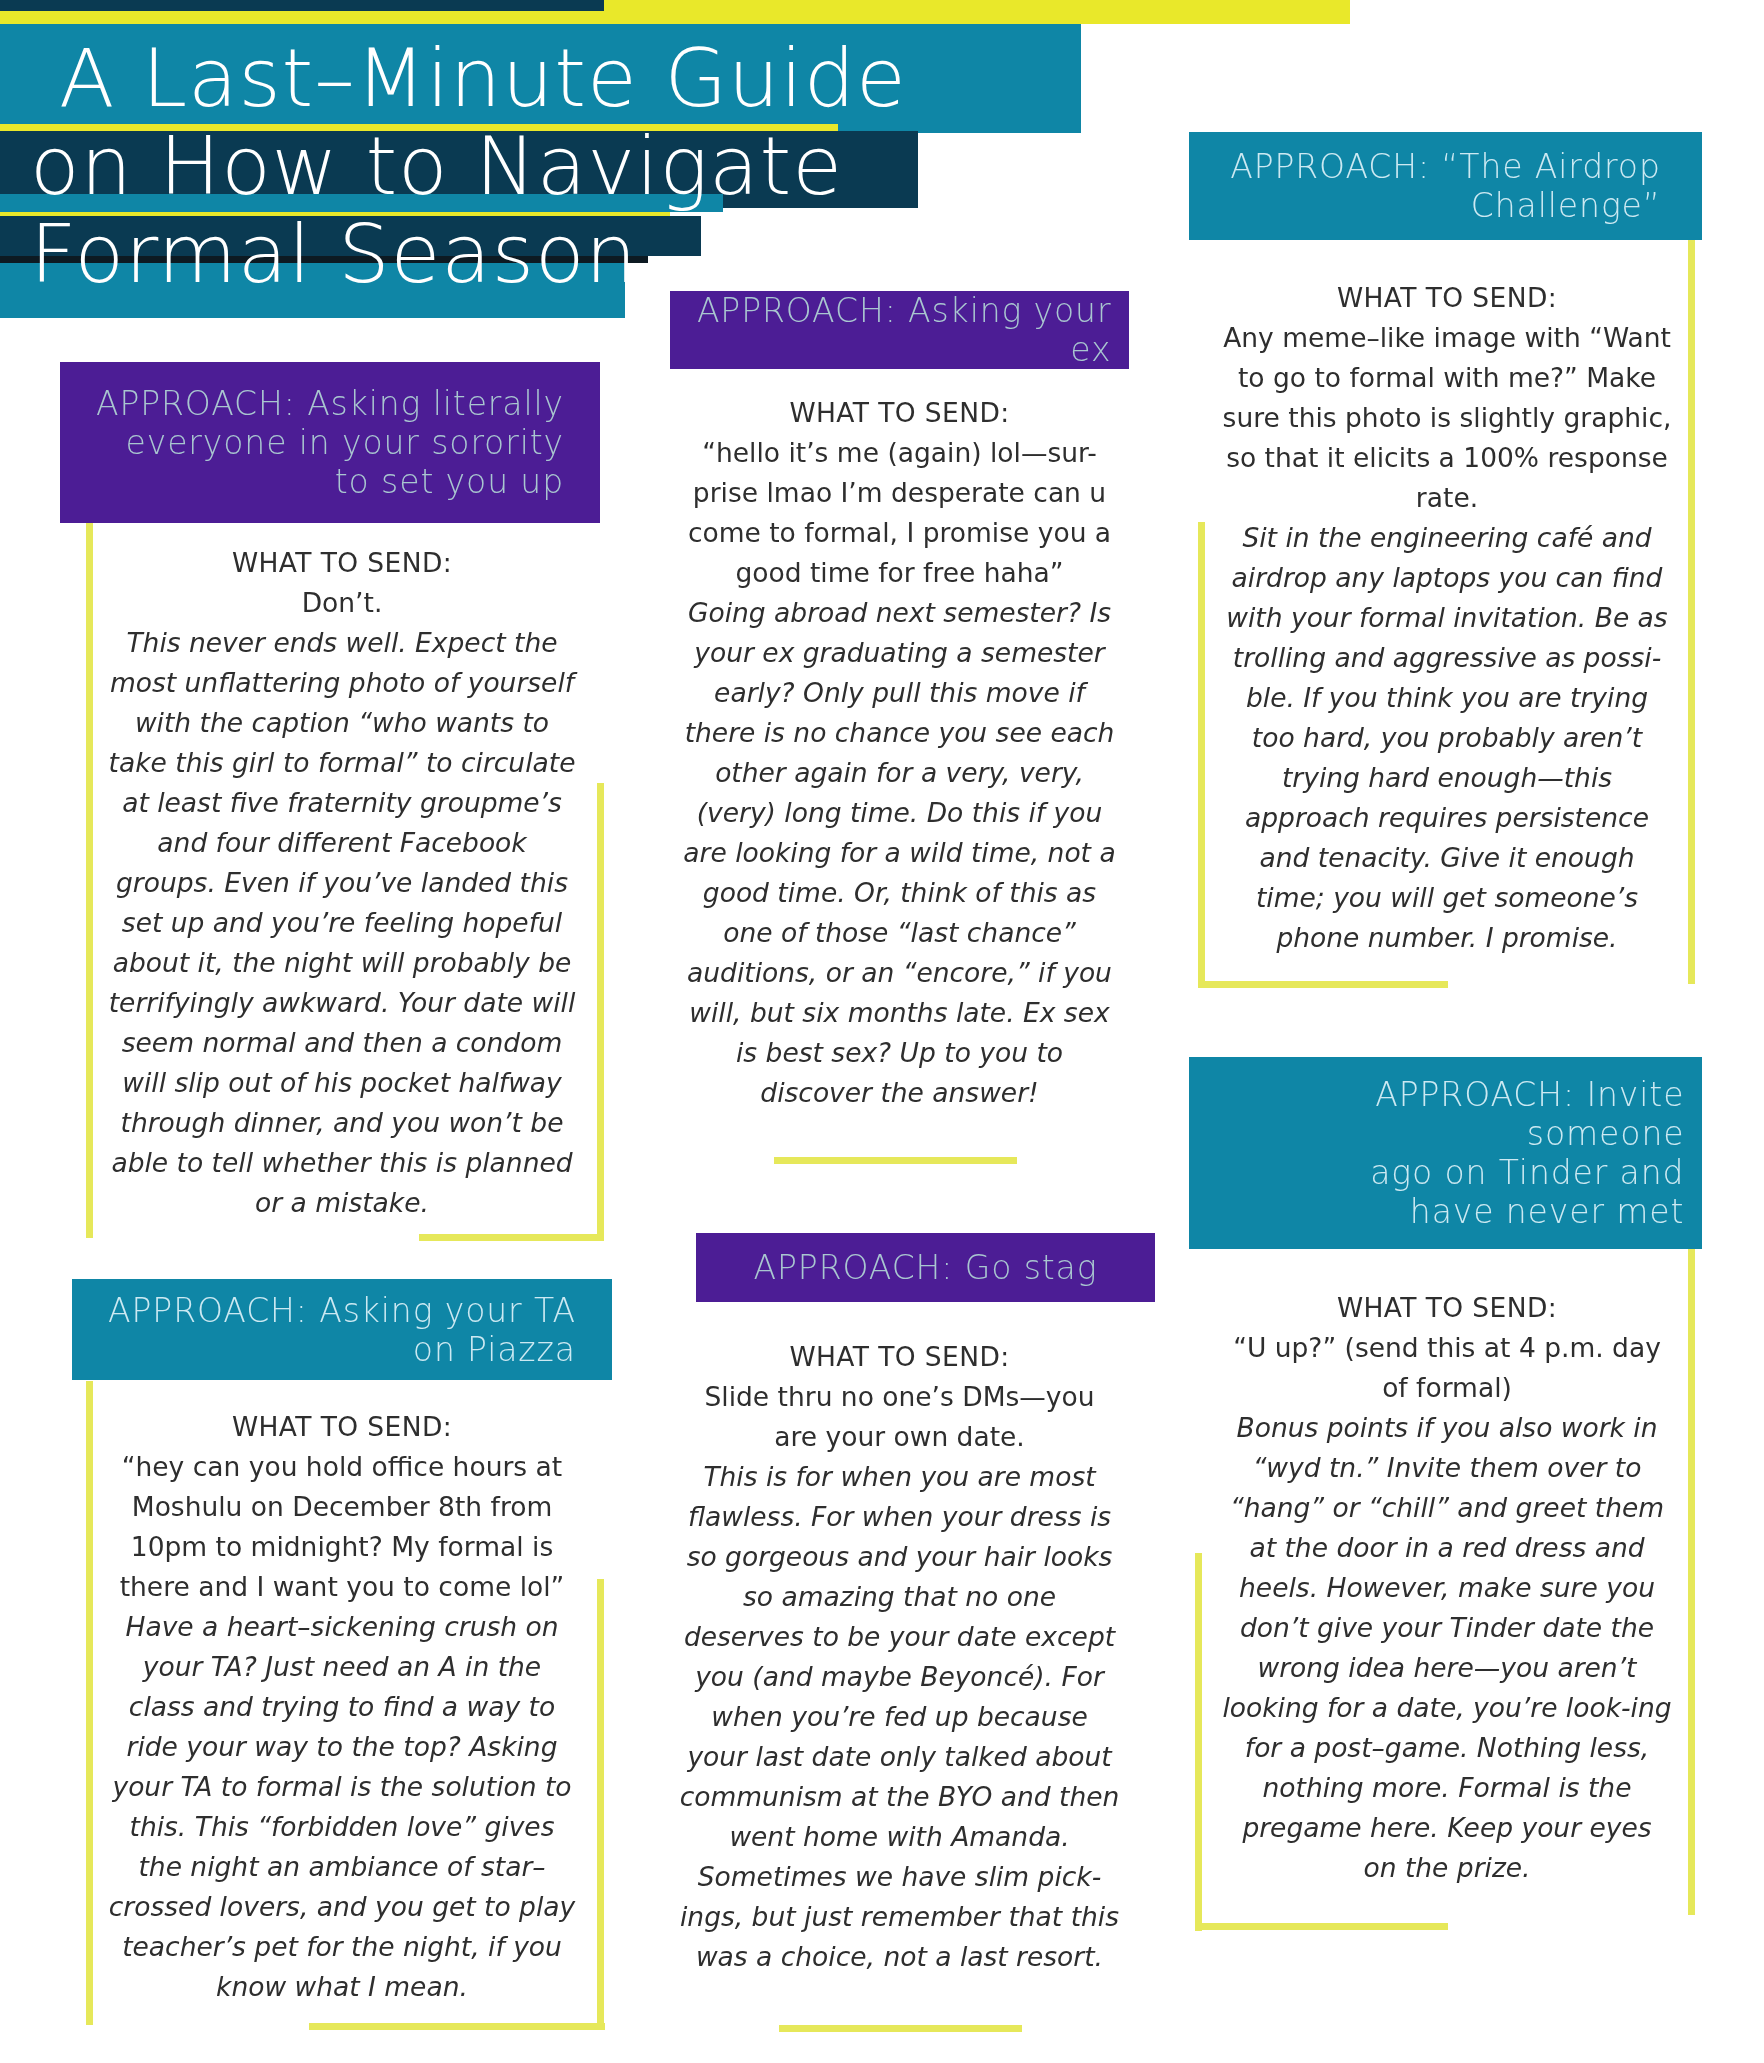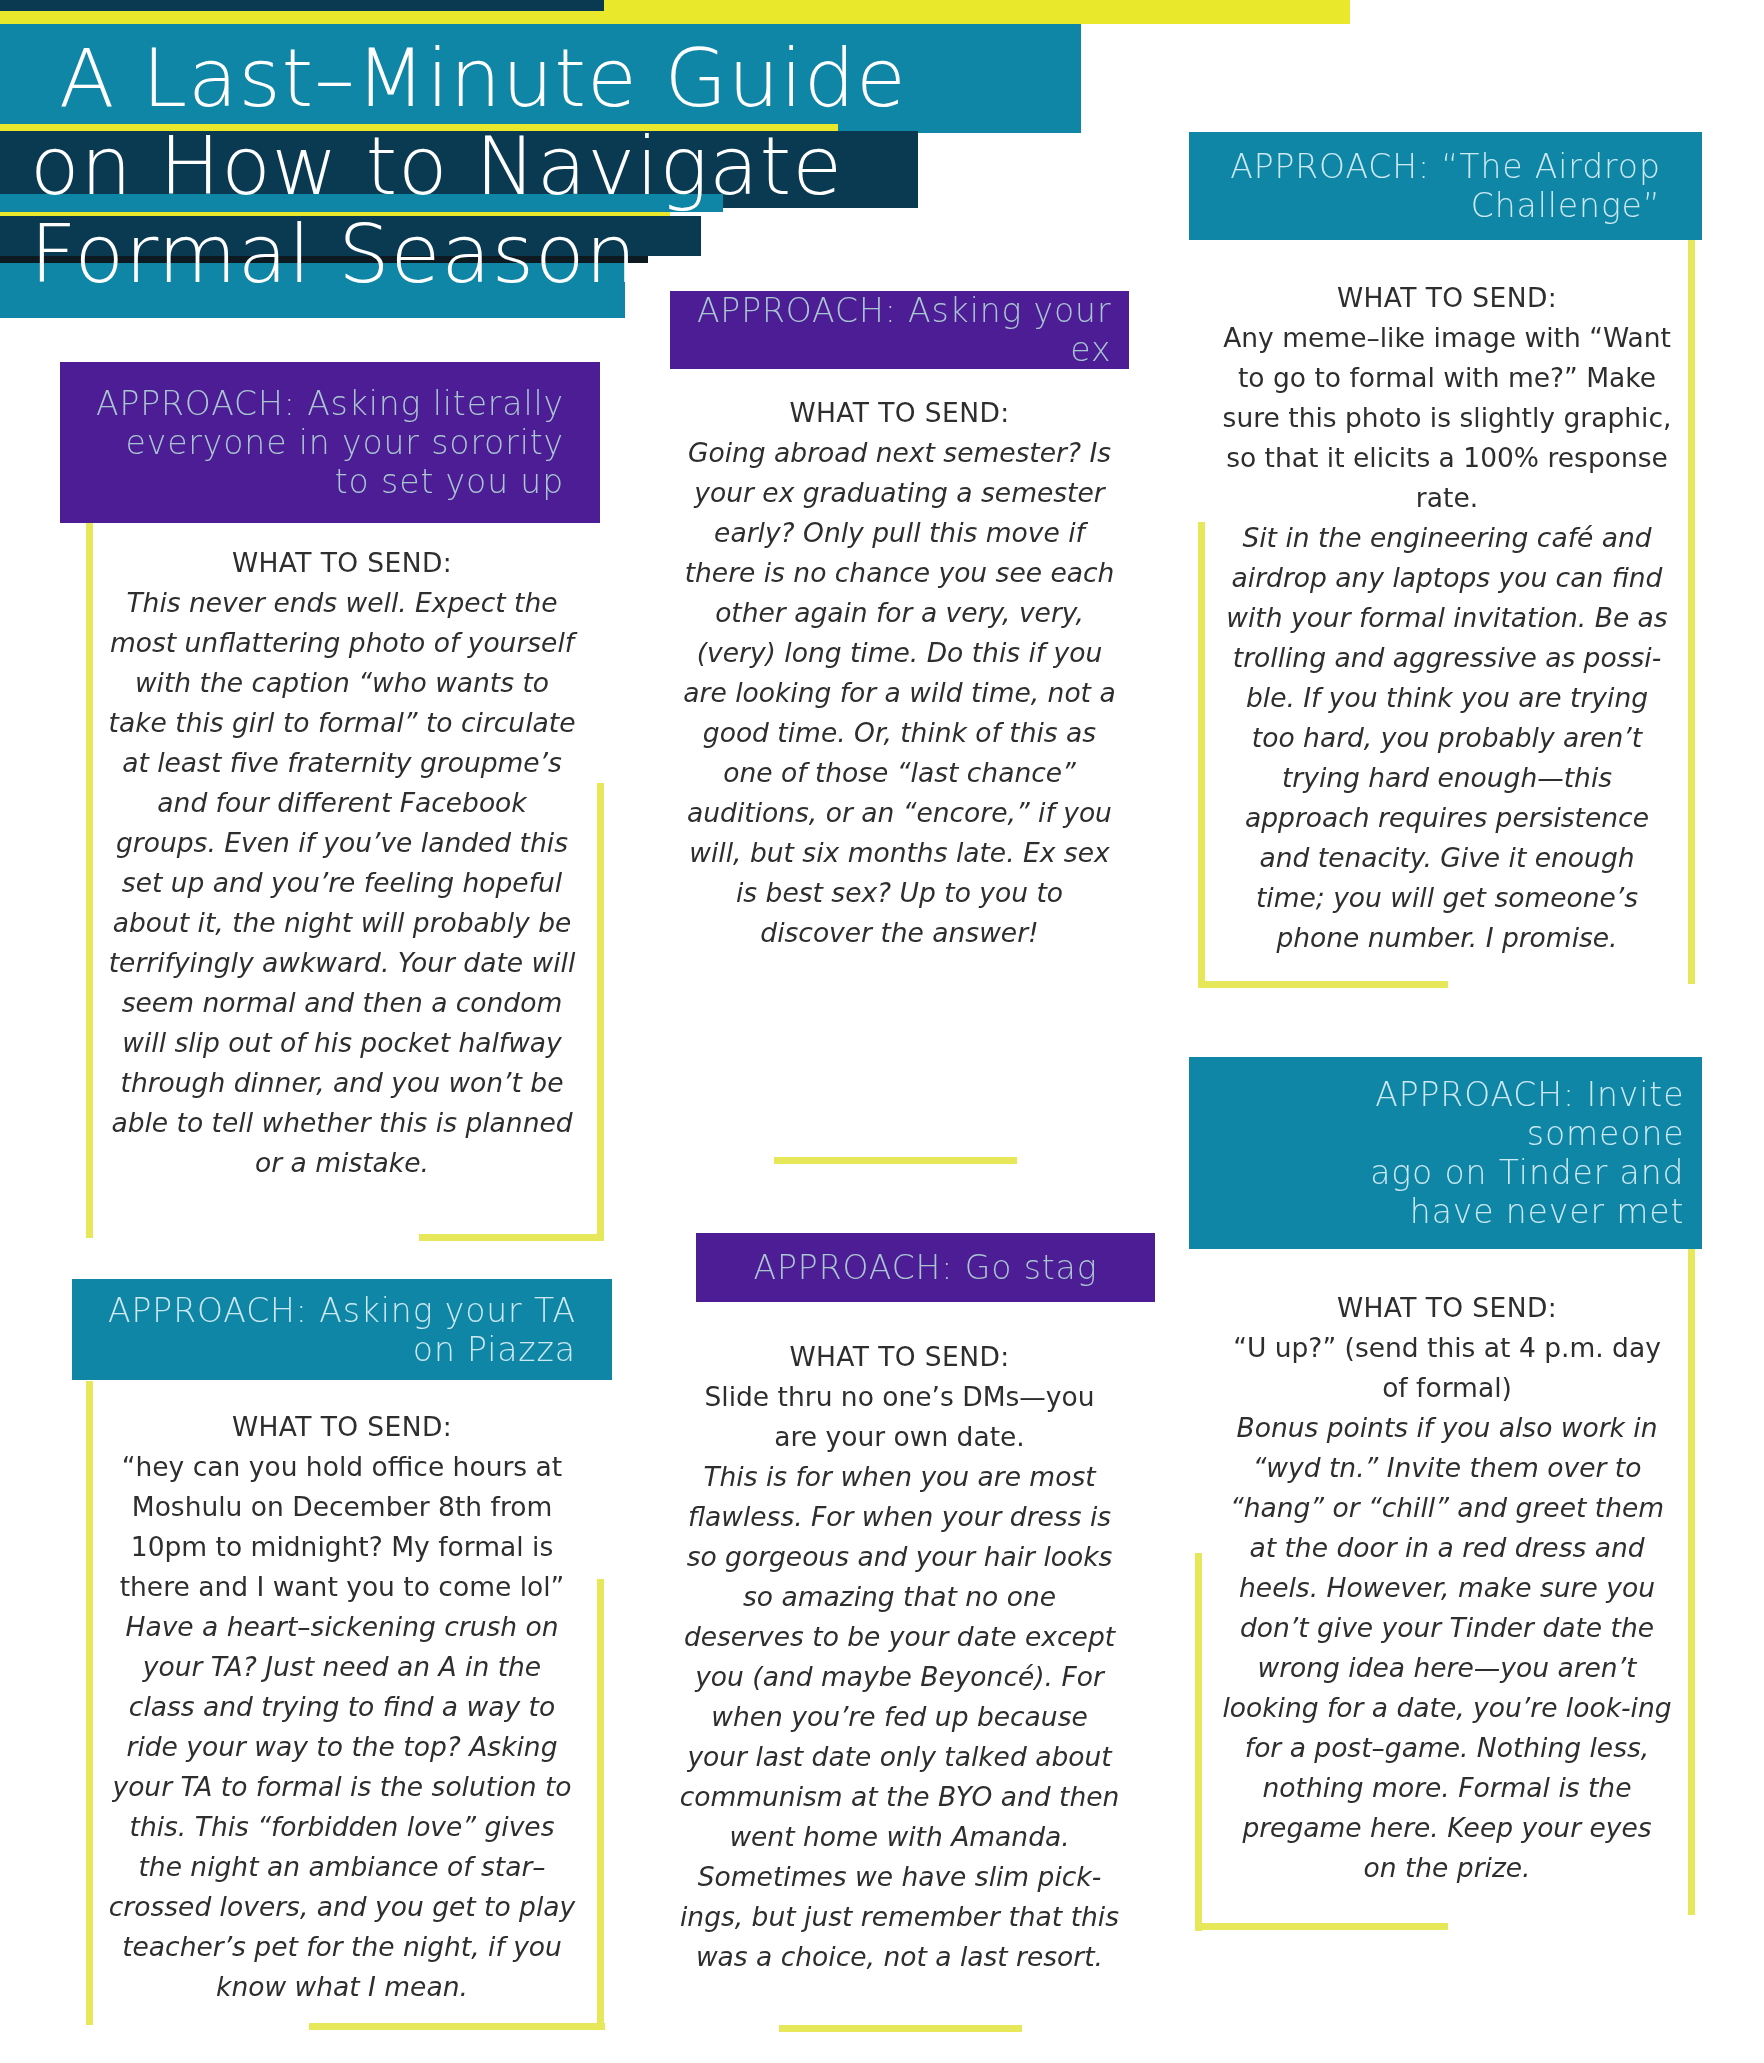--- a/index.html
+++ b/index.html
@@ -77,20 +77,21 @@
       <div>APPROACH: Asking literally</div>
       <div>everyone in your sorority</div>
       <div>to set you up</div>
     </div>
   </div>
   <div class="yline" style="left:86px; top:523px; width:7px; height:715px;"></div>
   <div class="yline" style="left:597px; top:783px; width:7px; height:457px;"></div>
   <div class="yline" style="left:419px; top:1234px; width:185px; height:7px;"></div>
   <div class="card-body" style="left:106px; top:543px; width:472px;">
     <div class="wts">WHAT TO SEND:</div>
+    <div class="quote">Don’t.</div>
     <div class="commentary">This never ends well. Expect the most unflattering photo of yourself with the caption “who wants to take this girl to formal” to circulate at least five fraternity groupme’s and four different Facebook groups. Even if you’ve landed this set up and you’re feeling hopeful about it, the night will probably be terrifyingly awkward. Your date will seem normal and then a condom will slip out of his pocket halfway through dinner, and you won’t be able to tell whether this is planned or a mistake.</div>
   </div>
 </div>
 
 <div>
   <div class="card-header teal" style="left:72px; top:1279px; width:540px; height:101px;">
     <div>
       <div>APPROACH: Asking your TA</div>
       <div>on Piazza</div>
     </div>
@@ -104,20 +105,21 @@
     <div class="commentary">Have a heart–sickening crush on your TA? Just need an A in the class and trying to find a way to ride your way to the top? Asking your TA to formal is the solution to this. This “forbidden love” gives the night an ambiance of star–crossed lovers, and you get to play teacher’s pet for the night, if you know what I mean.</div>
   </div>
 </div>
 
 <div>
   <div class="card-header navy" style="left:670px; top:291px; width:459px; height:78px;">
     <div>APPROACH: Asking your ex</div>
   </div>
   <div class="card-body" style="left:679px; top:393px; width:441px;">
     <div class="wts">WHAT TO SEND:</div>
+    <div class="quote">“hello it’s me (again) lol—sur-prise lmao I’m desperate can u come to formal, I promise you a good time for free haha”</div>
     <div class="commentary">Going abroad next semester? Is your ex graduating a semester early? Only pull this move if there is no chance you see each other again for a very, very, (very) long time. Do this if you are looking for a wild time, not a good time.  Or, think of this as one of those “last chance” auditions, or an “encore,” if you will, but six months late. Ex sex is best sex? Up to you to discover the answer!</div>
   </div>
   <div class="yline" style="left:774px; top:1157px; width:243px; height:7px;"></div>
 </div>
 
 <div>
   <div class="card-header navy" style="left:696px; top:1233px; width:459px; height:69px;">
     <div>APPROACH: Go stag</div>
   </div>
   <div class="card-body" style="left:679px; top:1337px; width:441px;">

